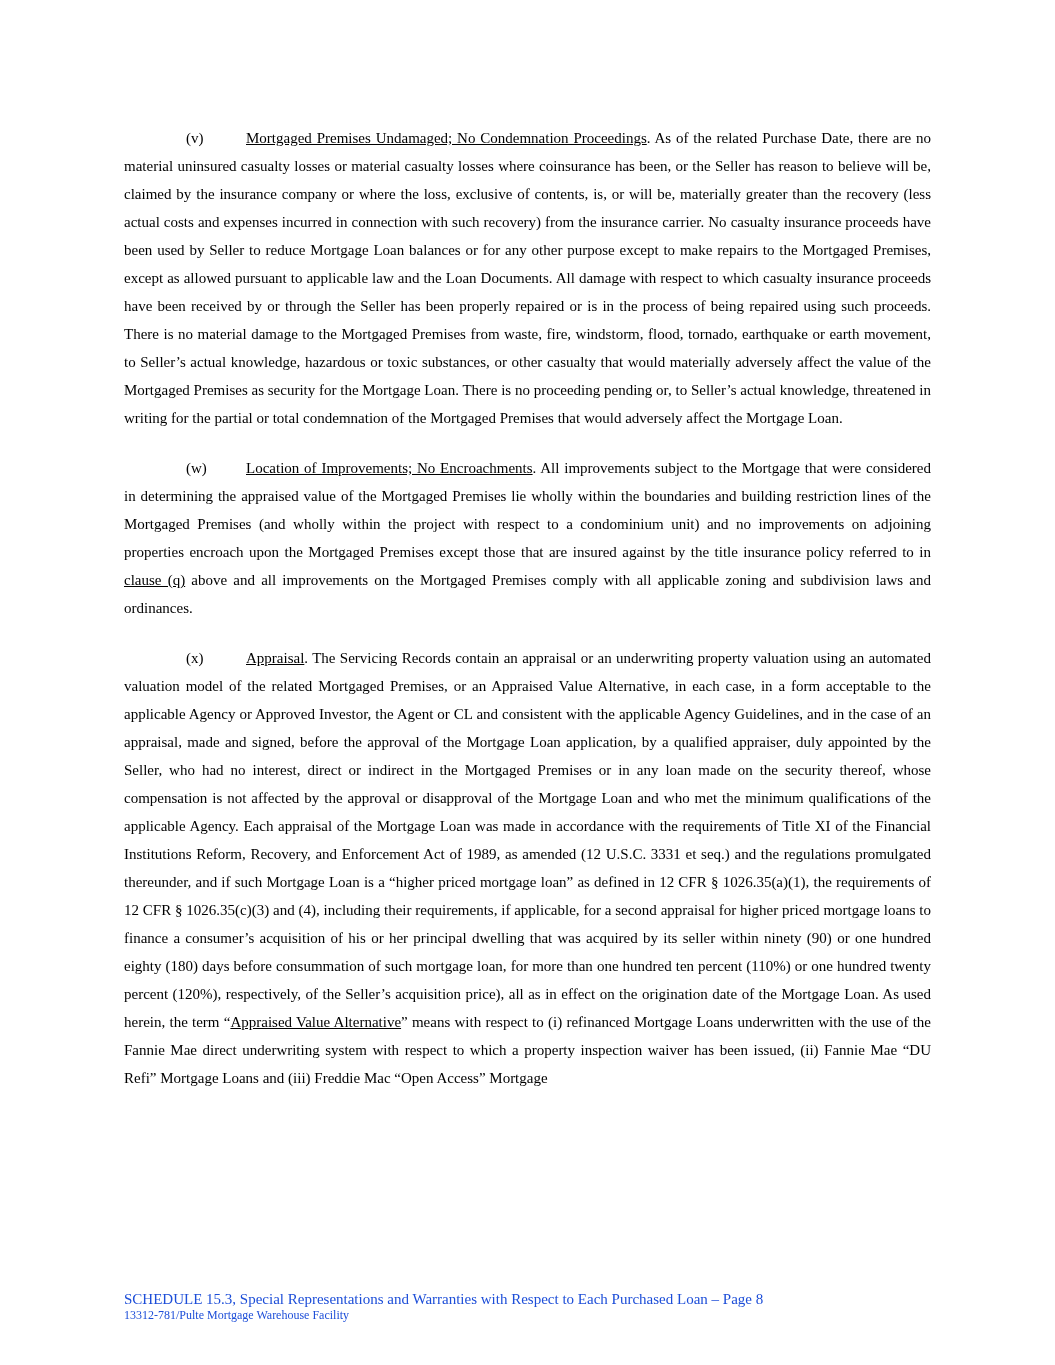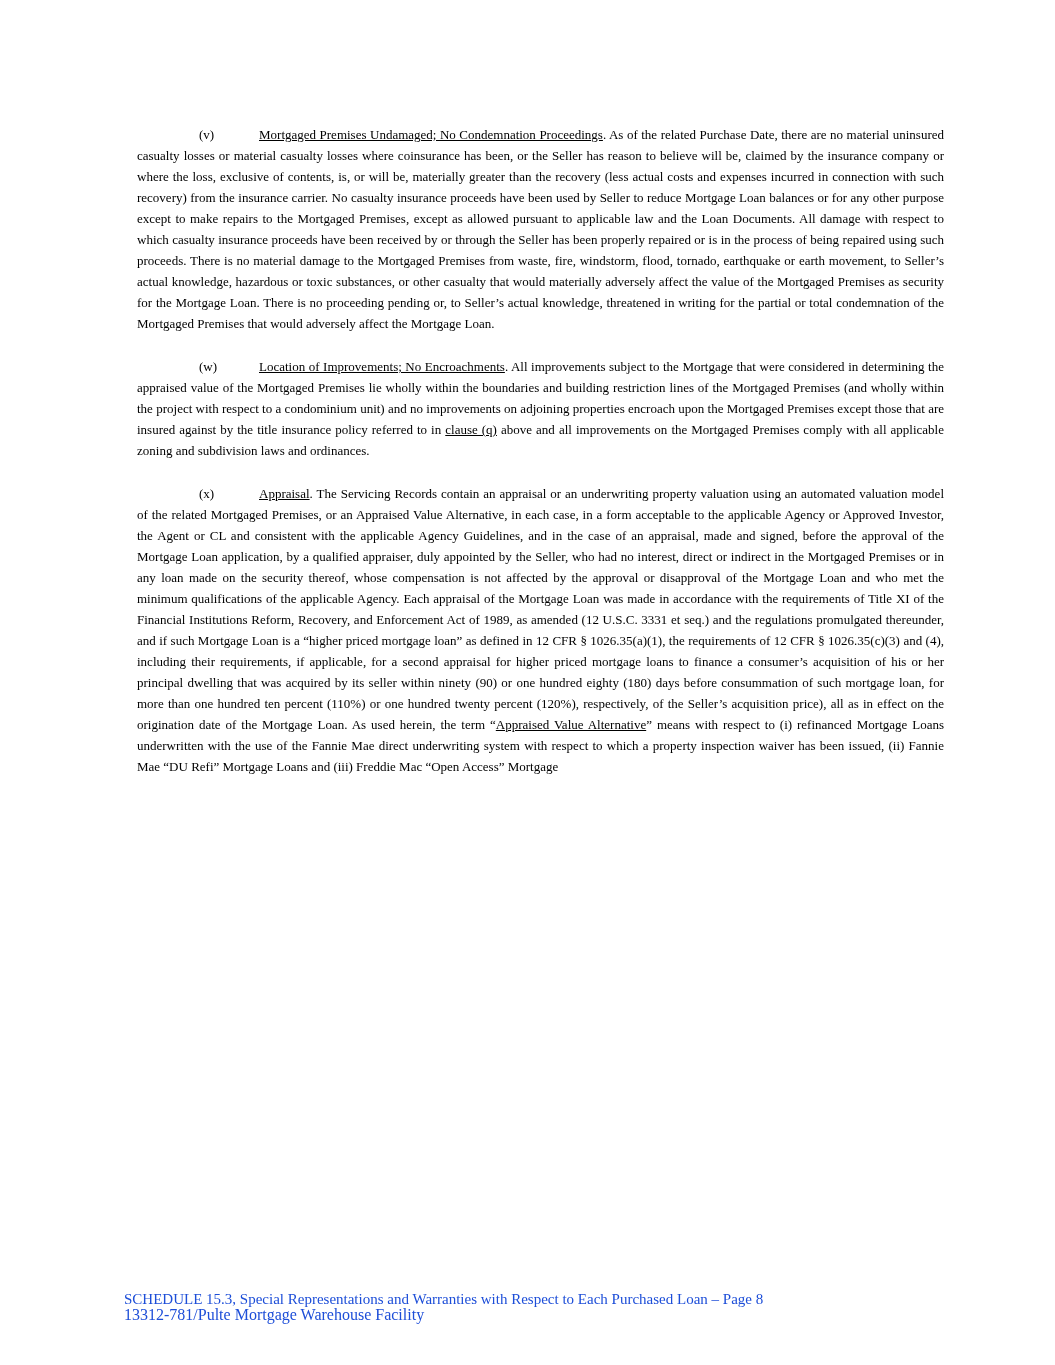--- a/index.html
+++ b/index.html
@@ -1,23 +1,23 @@
 <!DOCTYPE html>
 <html><head>
   <meta charset="utf-8">
   <style>
     html, body { margin: 0; padding: 0; background: #ffffff; }
     body { width: 1055px; height: 1365px; position: relative; overflow: hidden; }
-    .page { position: absolute; left: 137px; top: 124px; width: 807px; color: #000; font-family: "Liberation Serif", serif; font-size: 13px; line-height: 21px; }
+    .page { position: absolute; left: 124px; top: 124px; width: 807px; color: #000; font-family: "Liberation Serif", serif; font-size: 15px; line-height: 28px; }
     .para { text-align: justify; margin: 0 0 22px 0; }
     .num { display: inline-block; width: 60px; margin-left: 62px; }
     .u { text-decoration: underline; }
     .footer { position: absolute; left: 124px; top: 1290px; font-family: "Liberation Serif", serif; color: #1d4ed8; }
     .footer .l1 { font-size: 15px; line-height: 18px; }
-    .footer .l2 { font-size: 16px; line-height: 14px; }
+    .footer .l2 { font-size: 12px; line-height: 14px; }
   </style>
 </head>
 <body>
 
 <div class="page">
   <p class="para"><span class="num">(v)</span><span class="u">Mortgaged Premises Undamaged; No Condemnation Proceedings</span><span>.  As of the related Purchase Date, there are no material uninsured casualty losses or material casualty losses where coinsurance has been, or the Seller has reason to believe will be, claimed by the insurance company or where the loss, exclusive of contents, is, or will be, materially greater than the recovery (less actual costs and expenses incurred in connection with such recovery) from the insurance carrier.  No casualty insurance proceeds have been used by Seller to reduce Mortgage Loan balances or for any other purpose except to make repairs to the Mortgaged Premises, except as allowed pursuant to applicable law and the Loan Documents.  All damage with respect to which casualty insurance proceeds have been received by or through the Seller has been properly repaired or is in the process of being repaired using such proceeds.  There is no material damage to the Mortgaged Premises from waste, fire, windstorm, flood, tornado, earthquake or earth movement, to Seller’s actual knowledge, hazardous or toxic substances, or other casualty that would materially adversely affect the value of the Mortgaged Premises as security for the Mortgage Loan.  There is no proceeding pending or, to Seller’s actual knowledge, threatened in writing for the partial or total condemnation of the Mortgaged Premises that would adversely affect the Mortgage Loan.</span></p>
 
   <p class="para"><span class="num">(w)</span><span class="u">Location of Improvements; No Encroachments</span><span>.  All improvements subject to the Mortgage that were considered in determining the appraised value of the Mortgaged Premises lie wholly within the boundaries and building restriction lines of the Mortgaged Premises (and wholly within the project with respect to a condominium unit) and no improvements on adjoining properties encroach upon the Mortgaged Premises except those that are insured against by the title insurance policy referred to in </span><span class="u">clause (q)</span><span> above and all improvements on the Mortgaged Premises comply with all applicable zoning and subdivision laws and ordinances.</span></p>
 
   <p class="para"><span class="num">(x)</span><span class="u">Appraisal</span><span>.  The Servicing Records contain an appraisal or an underwriting property valuation using an automated valuation model of the related Mortgaged Premises, or an Appraised Value Alternative, in each case, in a form acceptable to the applicable Agency or Approved Investor, the Agent or CL and consistent with the applicable Agency Guidelines, and in the case of an appraisal, made and signed, before the approval of the Mortgage Loan application, by a qualified appraiser, duly appointed by the Seller, who had no interest, direct or indirect in the Mortgaged Premises or in any loan made on the security thereof, whose compensation is not affected by the approval or disapproval of the Mortgage Loan and who met the minimum qualifications of the applicable Agency.  Each appraisal of the Mortgage Loan was made in accordance with the requirements of Title XI of the Financial Institutions Reform, Recovery, and Enforcement Act of 1989, as amended (12 U.S.C. 3331 et seq.) and the regulations promulgated thereunder, and if such Mortgage Loan is a “higher priced mortgage loan” as defined in 12 CFR § 1026.35(a)(1), the requirements of 12 CFR § 1026.35(c)(3) and (4), including their requirements, if applicable, for a second appraisal for higher priced mortgage loans to finance a consumer’s acquisition of his or her principal dwelling that was acquired by its seller within ninety (90) or one hundred eighty (180) days before consummation of such mortgage loan, for more than one hundred ten percent (110%) or one hundred twenty percent (120%), respectively, of the Seller’s acquisition price), all as in effect on the origination date of the Mortgage Loan.  As used herein, the term “</span><span class="u">Appraised Value Alternative</span><span>” means with respect to (i) refinanced Mortgage Loans underwritten with the use of the Fannie Mae direct underwriting system with respect to which a property inspection waiver has been issued, (ii) Fannie Mae “DU Refi” Mortgage Loans and (iii) Freddie Mac “Open Access” Mortgage</span></p>

